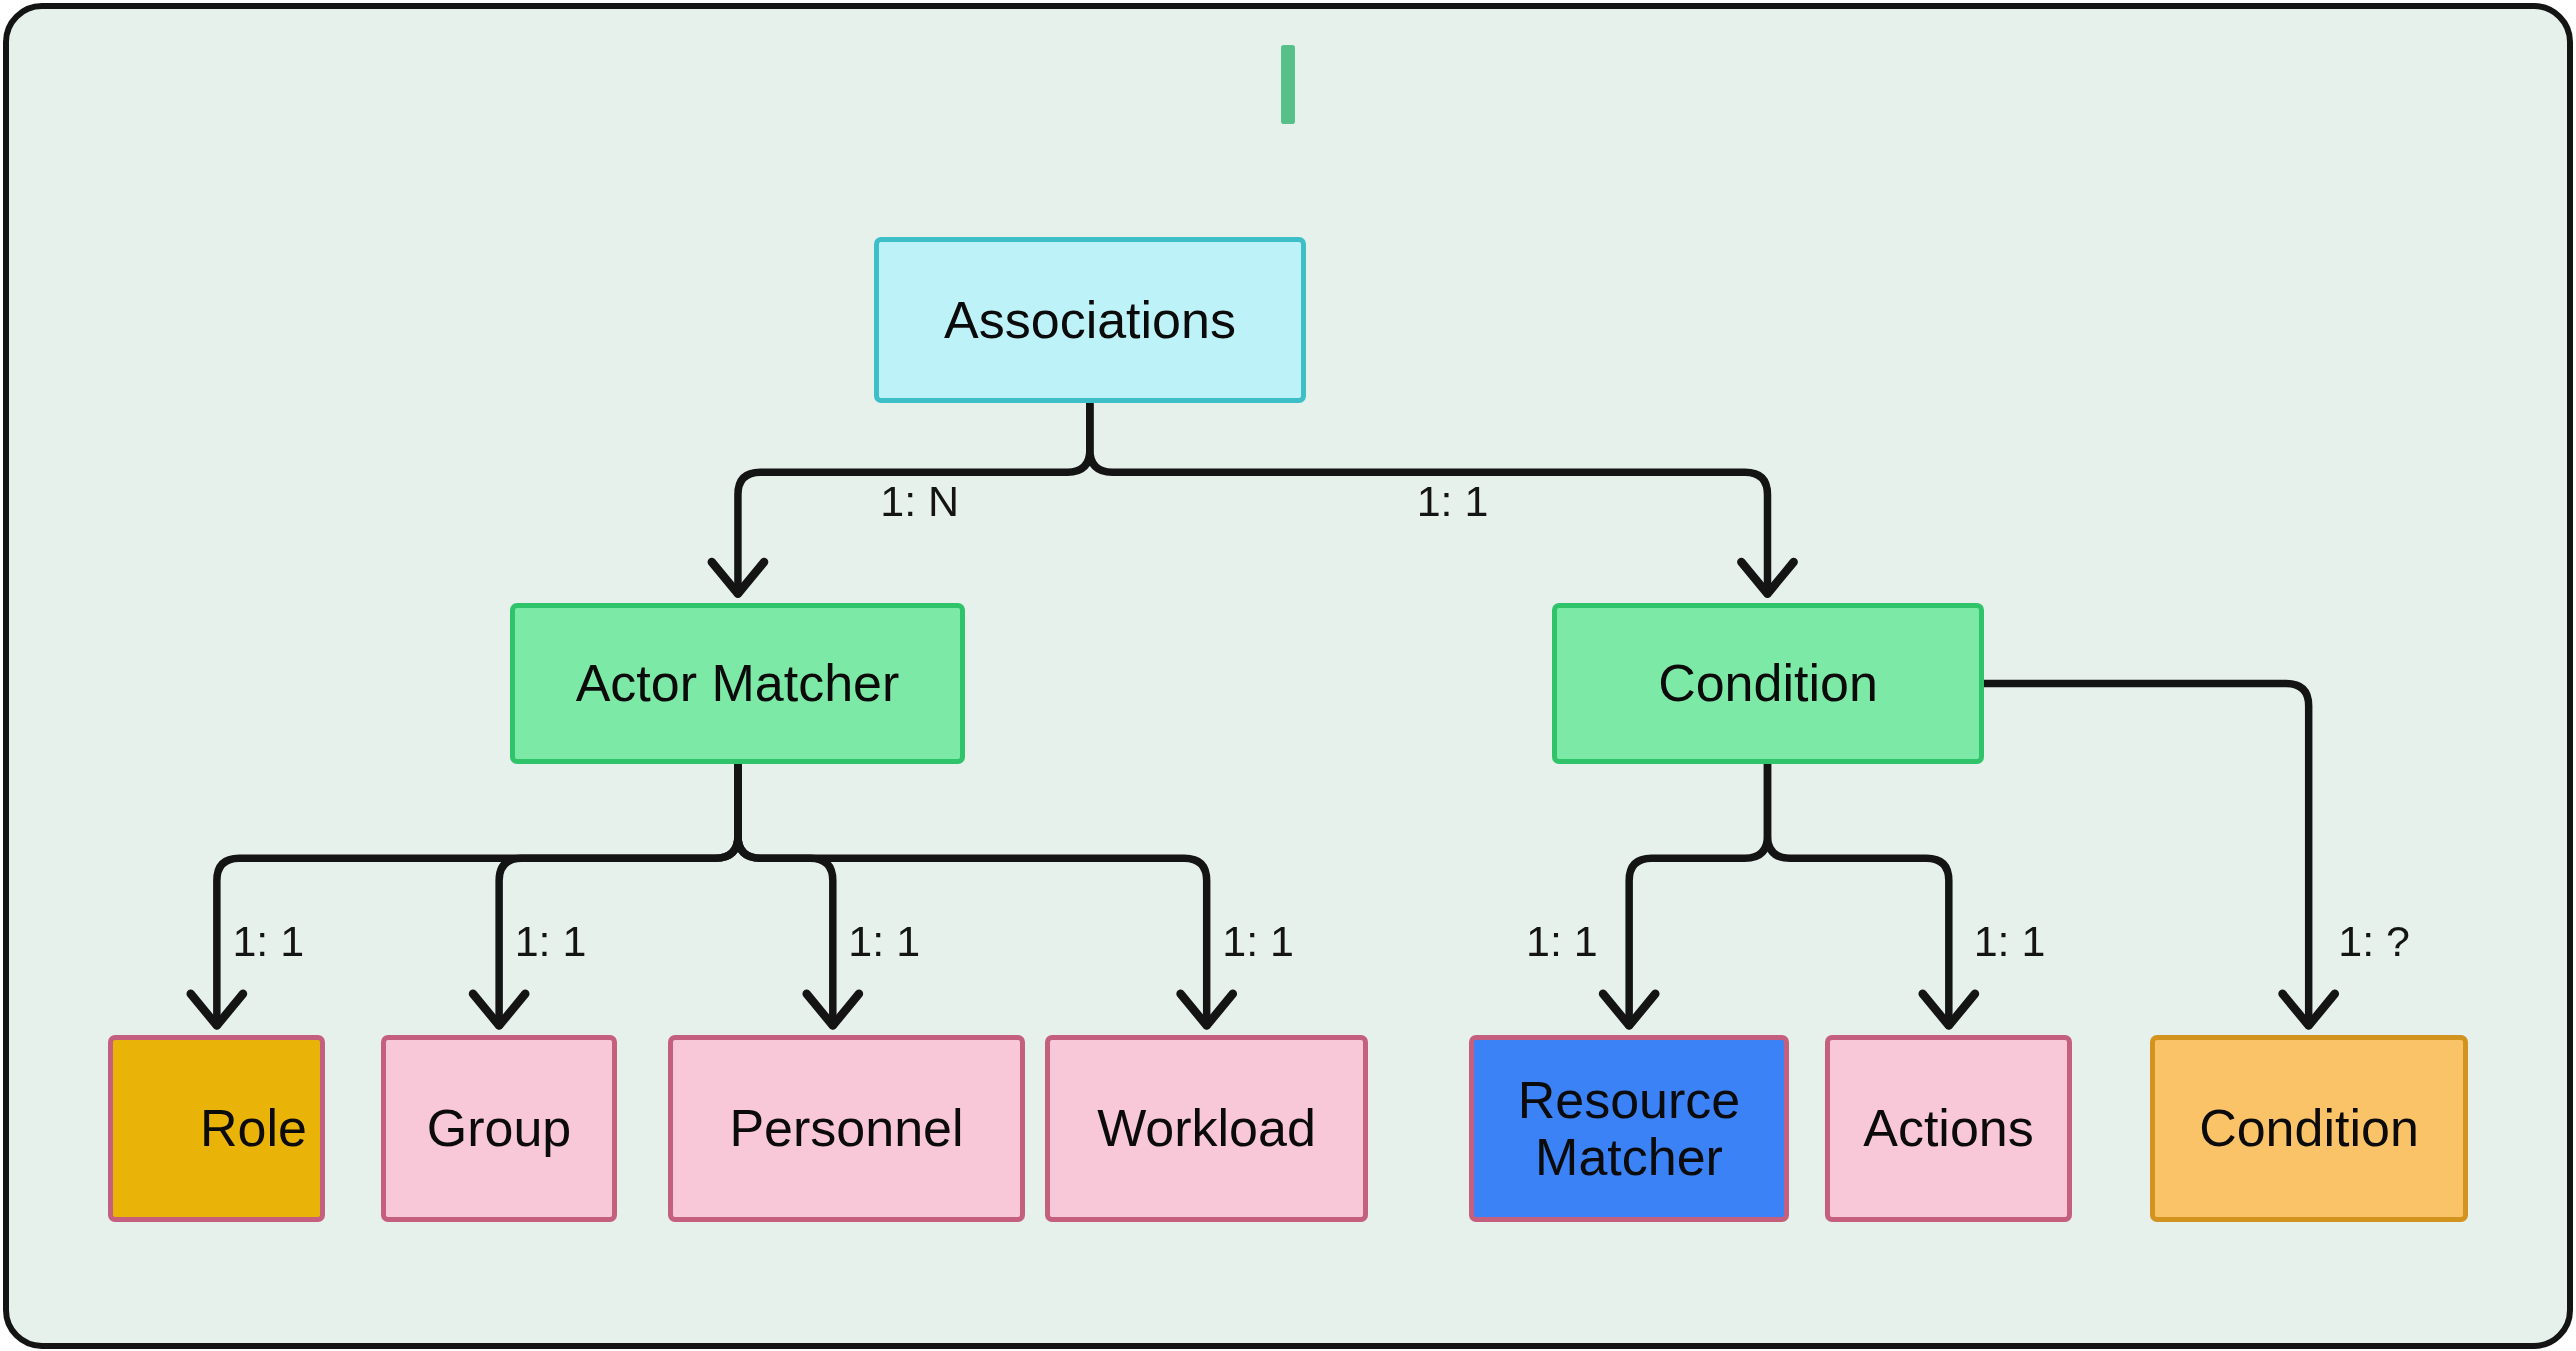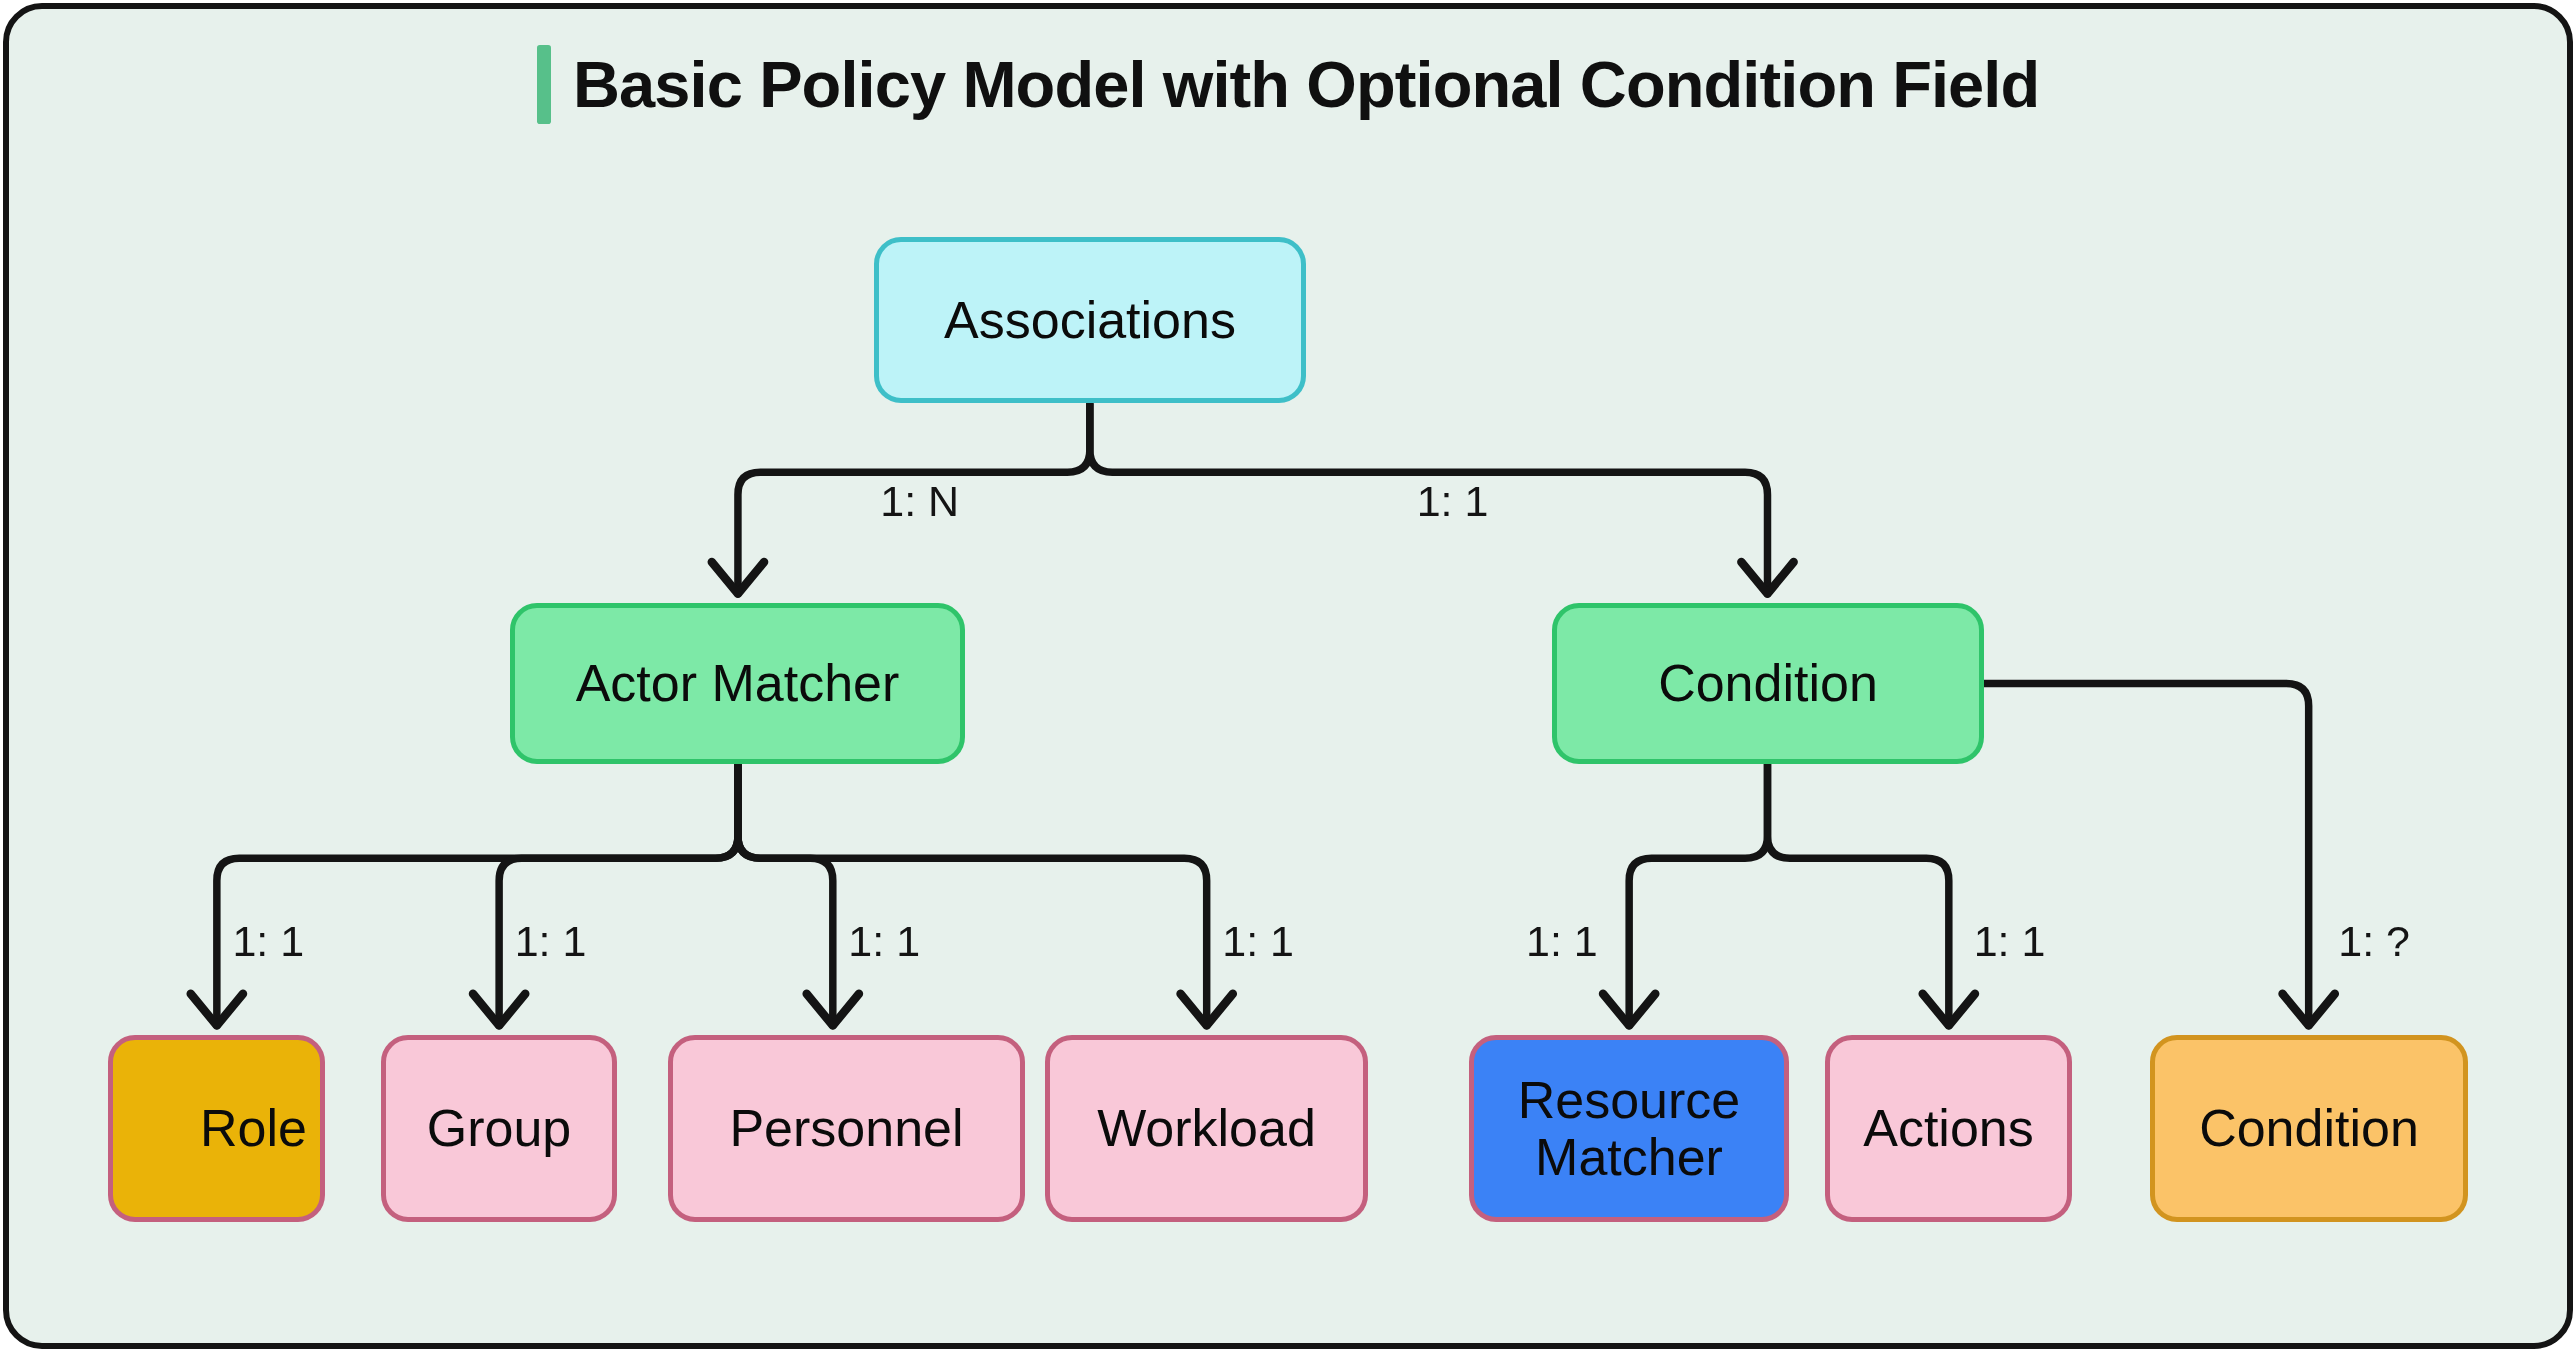--- a/index.html
+++ b/index.html
@@ -9,32 +9,31 @@
         background:#e7f1ec;border:6.5px solid #141414;border-radius:39px;}
   .title-row{position:absolute;left:0;right:0;top:45px;display:flex;
              justify-content:center;align-items:center;gap:22.4px;}
   .accent-bar{display:inline-block;width:14px;height:79px;border-radius:2.8px;}
   .title-text{margin:0;font-size:65px;font-weight:700;letter-spacing:-0.9px;color:#101010;white-space:nowrap;}
   svg.edges{position:absolute;left:0;top:0;pointer-events:none;}
   svg.edges path.link{fill:none;stroke-linecap:round;stroke-linejoin:round;stroke-width:8px;}
   svg.edges path.head{fill:none;stroke-linecap:round;stroke-linejoin:round;stroke-width:9px;}
   svg.edges text.edge-label{font-family:"Liberation Sans",sans-serif;font-size:46px;font-weight:500;}
   .node{position:absolute;display:flex;align-items:center;justify-content:center;
-        text-align:center;border-radius:27px;border:5.6px solid;box-sizing:border-box;
+        text-align:center;border-radius:7px;border:5.6px solid;box-sizing:border-box;
         font-size:52px;font-weight:500;color:#0b0b0b;line-height:1.08;padding:8px 13px;}
 </style>
 </head>
 <body>
 
 <div class="stage">
   <div class="card"></div>
 
   <div class="title-row">
     <span class="accent-bar" style="background: rgb(87, 192, 138);"></span>
-    <h1 class="title-text" style="color: rgb(16, 16, 16);">Basic Policy Model with Optional Condition Field</h1>
   </div>
 
   <svg class="edges" width="2576" height="1352" viewBox="0 0 2756 1446" id="edges-svg">
       <path d="M 1166 432 V 481 Q 1166 505 1142 505 H 813.5 Q 789.5 505 789.5 529 V 635" class="link" stroke="#141414"></path>
       <path d="M 761.5 601 L 789.5 635 L 817.5 601" class="head" stroke="#141414"></path>
       <text x="984" y="540" text-anchor="middle" dominant-baseline="middle" class="edge-label" fill="#141414">1: N</text>
       <path d="M 1166 432 V 481 Q 1166 505 1190 505 H 1867 Q 1891 505 1891 529 V 635" class="link" stroke="#141414"></path>
       <path d="M 1863 601 L 1891 635 L 1919 601" class="head" stroke="#141414"></path>
       <text x="1554" y="540" text-anchor="middle" dominant-baseline="middle" class="edge-label" fill="#141414">1: 1</text>
       <path d="M 789.5 817 V 894 Q 789.5 918 765.5 918 H 256 Q 232 918 232 942 V 1097" class="link" stroke="#141414"></path>

